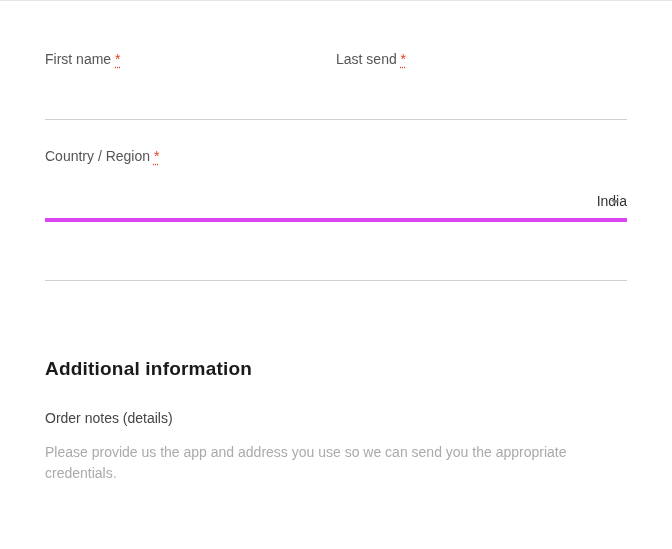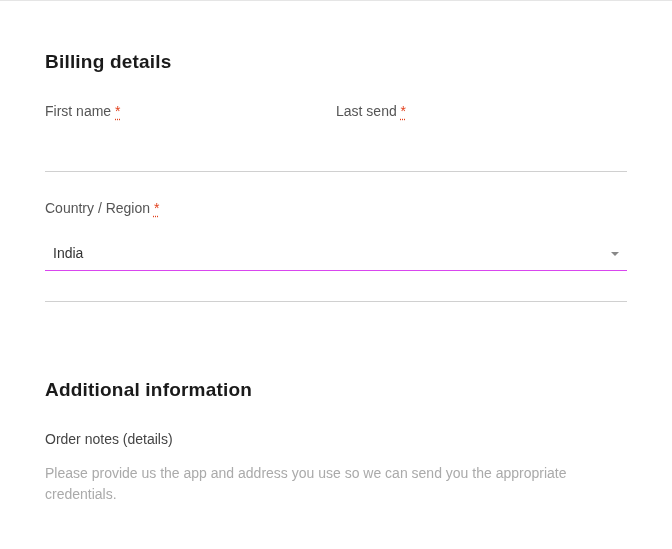--- a/index.html
+++ b/index.html
@@ -31,20 +31,21 @@
     }
     .row {
       display: flex;
       margin-bottom: 28px;
     }
     .field {
       flex: 1;
     }
     .full {
       width: 100%;
+      margin-bottom: 28px;
     }
     label {
       display: block;
       font-size: 14px;
       color: #555;
       margin-bottom: 22px;
       font-weight: 400;
     }
     .required {
       color: #e2401c;
@@ -56,23 +57,24 @@
       border: none;
       border-bottom: 1px solid #d0d0d0;
       padding: 6px 0 8px 0;
       font-size: 14px;
       background: transparent;
       outline: none;
       color: #333;
     }
     .select-wrap {
       position: relative;
-      border-bottom: 1px solid #d946ef;
+      border-bottom: 4px solid #d946ef;
       padding: 6px 0 8px 8px;
       cursor: pointer;
+      text-align: right;
     }
     .select-value {
       font-size: 14px;
       color: #333;
     }
     .caret {
       position: absolute;
       right: 8px;
       top: 50%;
       transform: translateY(-50%);
@@ -97,21 +99,20 @@
       line-height: 1.5;
     }
   </style>
 </head>
 <body>
 
 <div class="top-border"></div>
 
 <div class="container">
 
-  <h3>Billing details</h3>
 
   <div class="row">
     <div class="field">
       <label>
         <span>First name</span>
         <span class="required">*</span>
       </label>
       <input type="text" value="" style="">
     </div>
     <div class="field">

